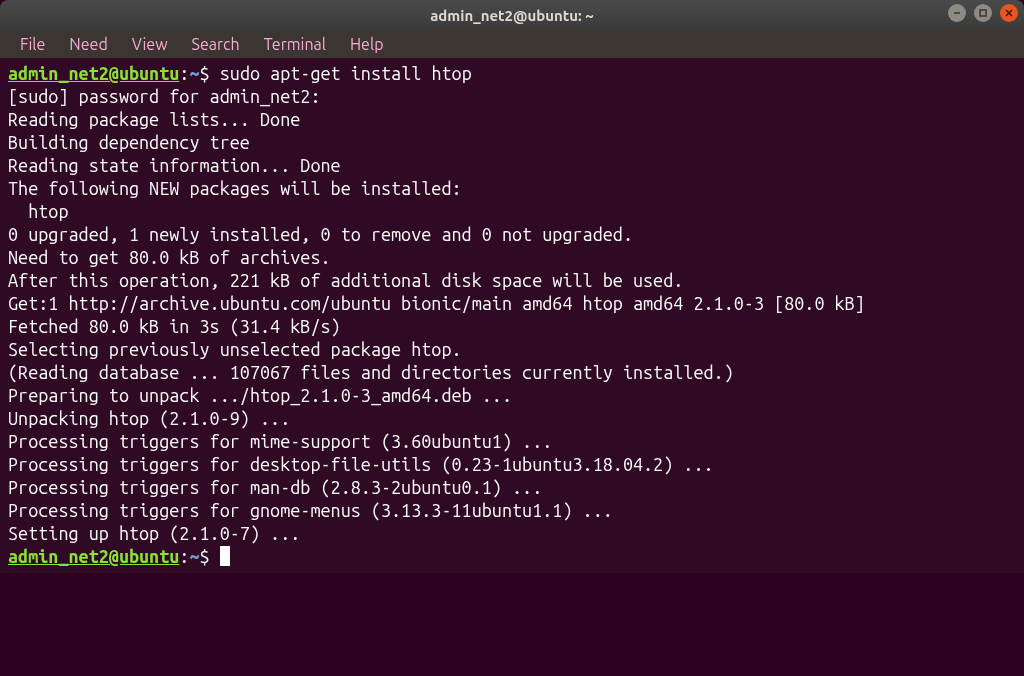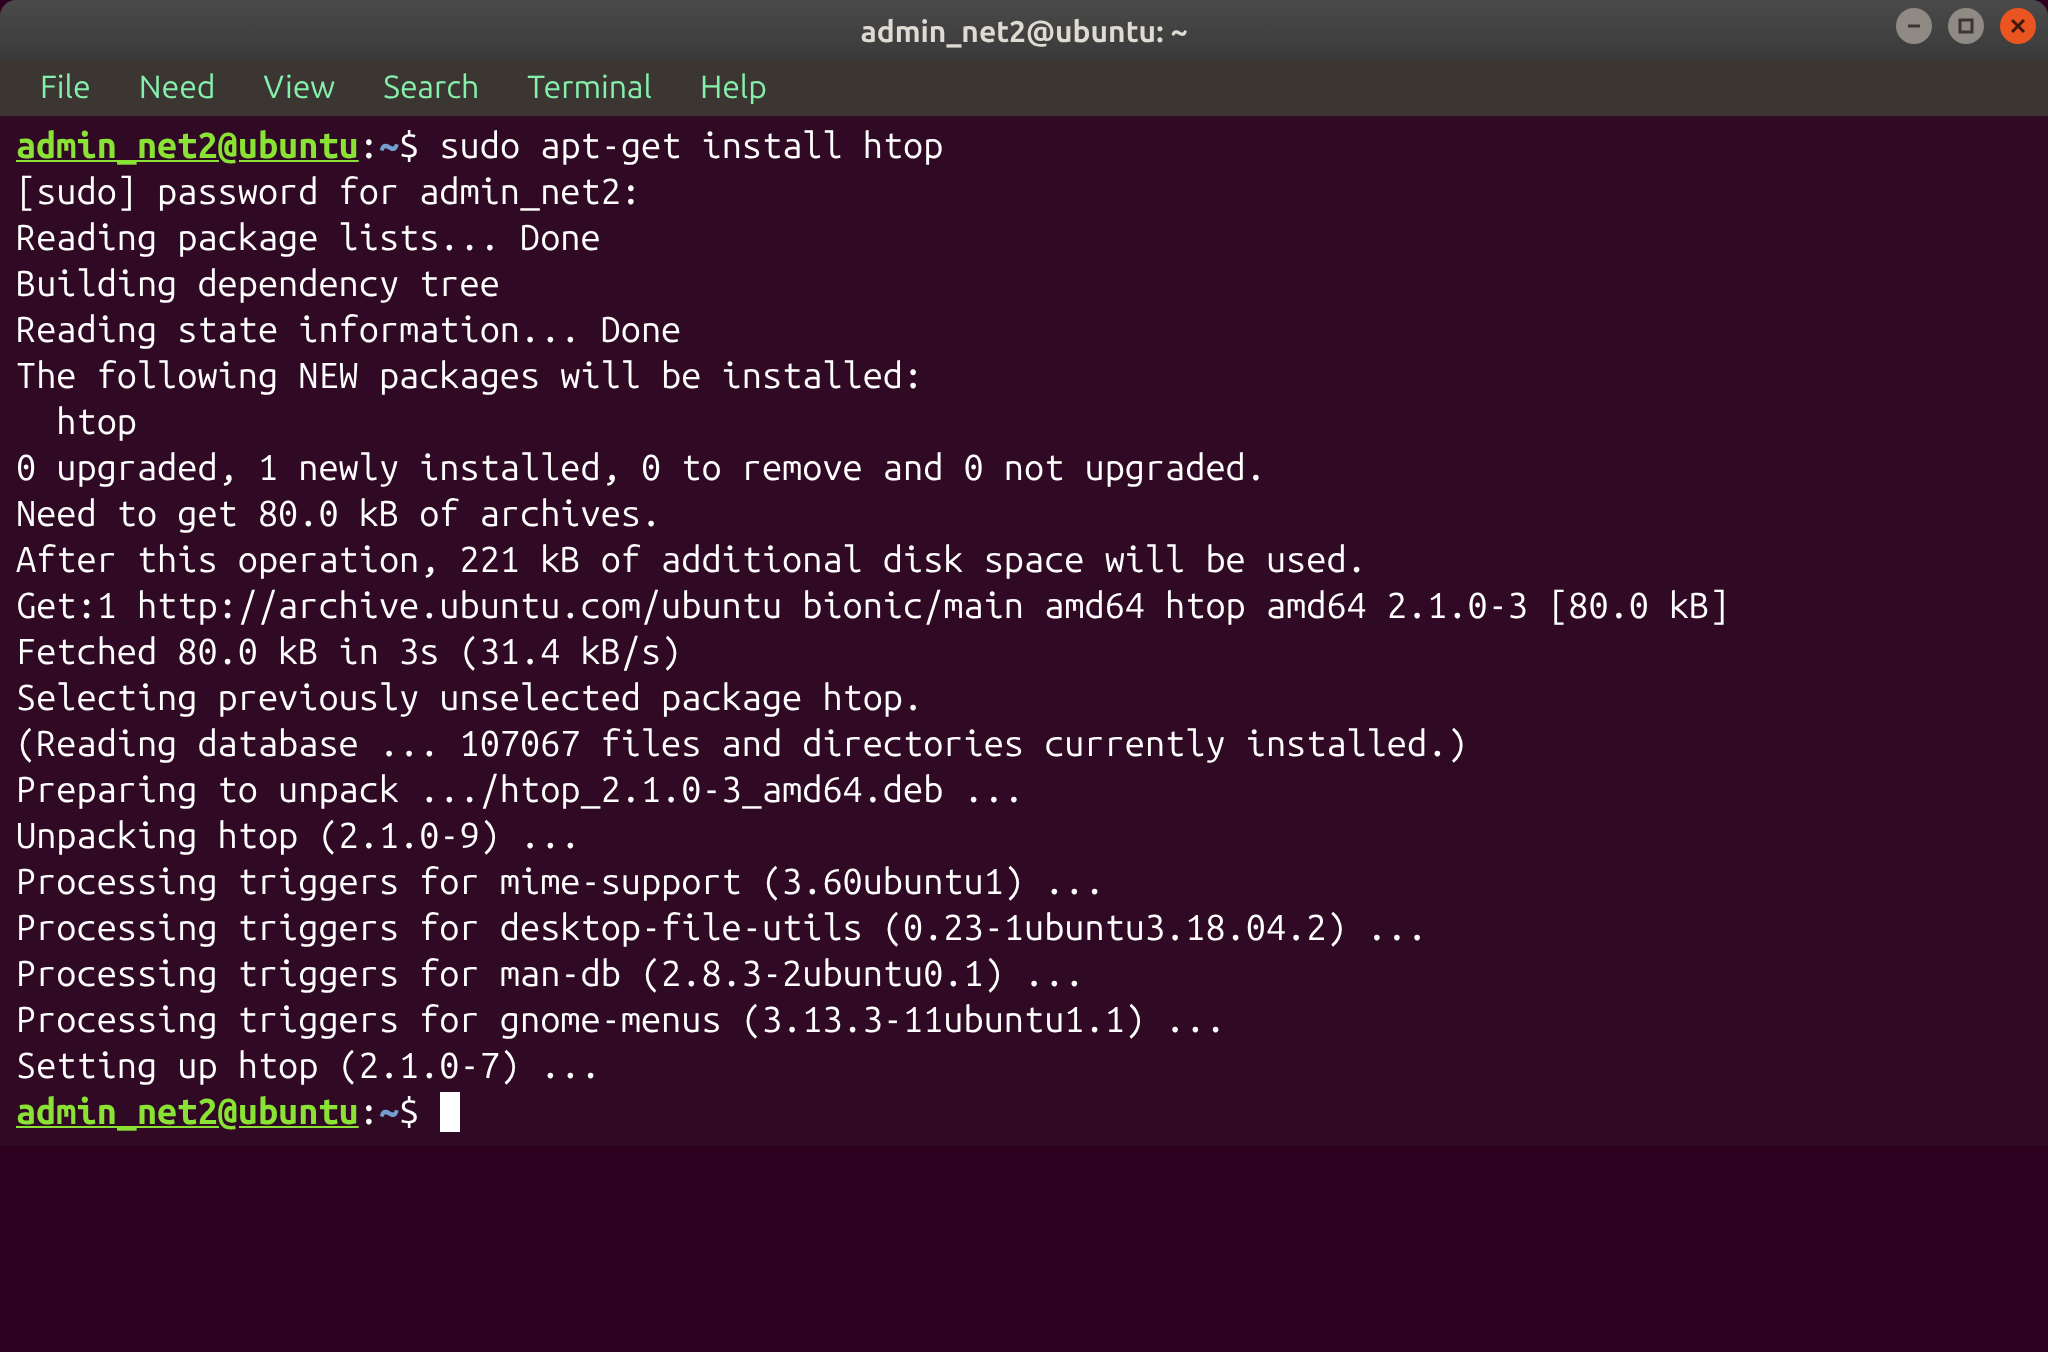--- a/index.html
+++ b/index.html
@@ -53,21 +53,21 @@
   .ctrl.min { background: #8f8b84; }
   .ctrl.max { background: #8f8b84; }
   .ctrl.close { background: #e95420; }
   .menubar {
     height: 28px;
     background: #3b3631;
     display: flex;
     align-items: center;
     padding: 0 10px;
     gap: 4px;
-    color: #86efac;
+    color: #f9a8d4;
     font-family: "Ubuntu", sans-serif;
     font-size: 16px;
   }
   .menuitem {
     padding: 2px 10px;
     cursor: pointer;
   }
   .terminal {
     flex: 1;
     background: #300a24;

